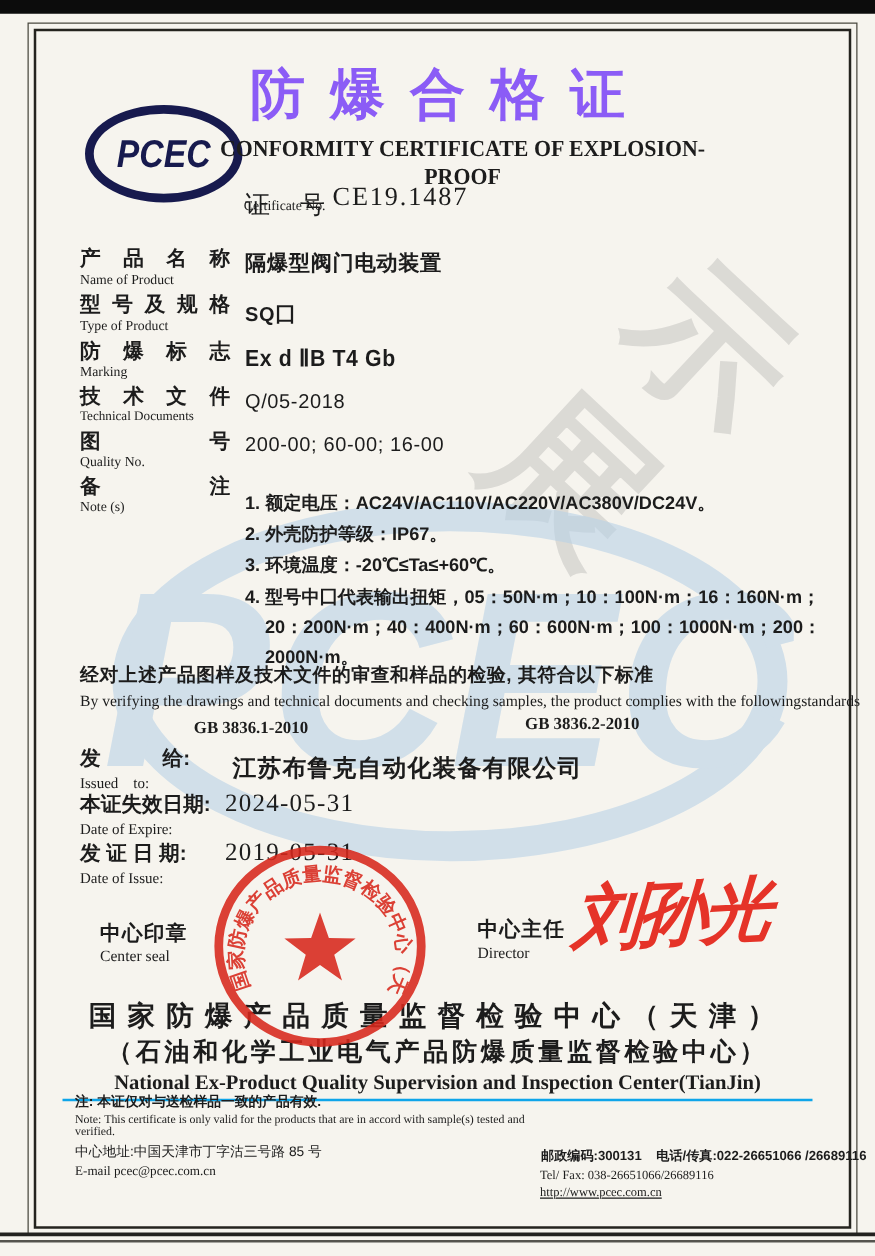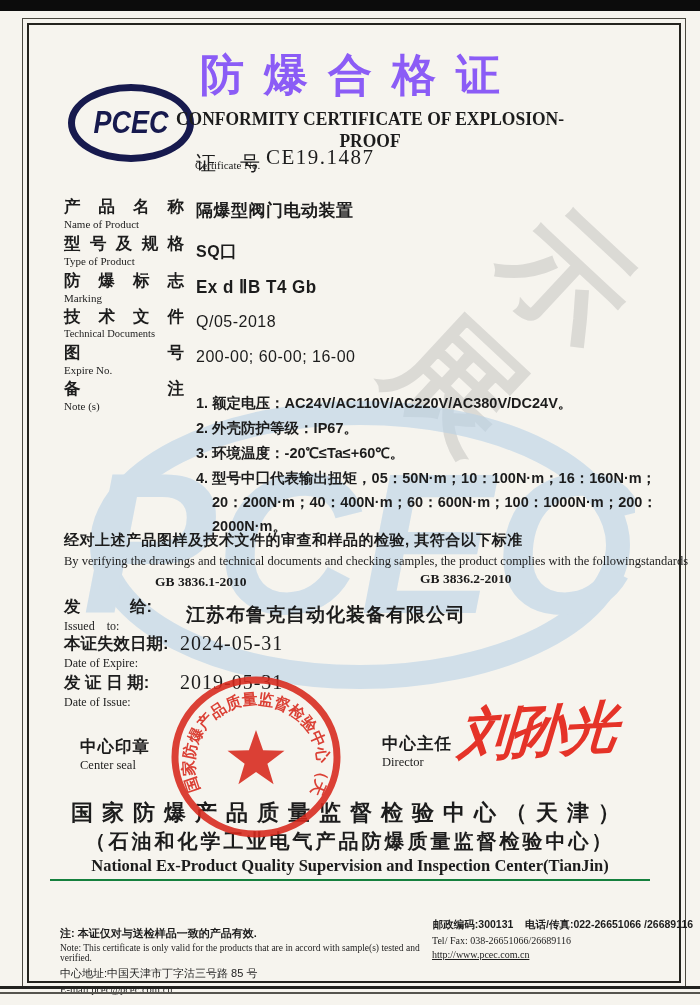--- a/index.html
+++ b/index.html
@@ -59,23 +59,23 @@
   .sealblock-en{left:80px;top:758px;font-size:12.5px;font-family:"Liberation Serif",serif;z-index:2;}
   .seal-svg{left:166px;top:672px;width:180px;height:170px;z-index:3;opacity:.88;}
   .director-cn{left:382px;top:733px;font-size:16.5px;font-weight:bold;letter-spacing:1px;z-index:2;}
   .director-en{left:382px;top:755px;font-size:12.5px;font-family:"Liberation Serif",serif;z-index:2;}
   .signature{left:458px;top:694px;font-size:56px;font-weight:bold;font-style:italic;color:#e42318;
              transform:rotate(-3deg) skewX(-6deg);letter-spacing:-4px;z-index:3;opacity:.92;}
   
   .org1{left:40px;top:798px;width:620px;text-align:center;font-size:22px;font-weight:bold;letter-spacing:9px;z-index:2;}
   .org2{left:40px;top:828px;width:620px;text-align:center;font-size:20px;font-weight:bold;letter-spacing:3px;z-index:2;}
   .org3{left:50px;top:856px;width:600px;text-align:center;font-size:16.5px;font-weight:bold;
-        font-family:"Liberation Serif",serif;border-bottom:2px solid #15803d;padding-bottom:3px;z-index:2;}
+        font-family:"Liberation Serif",serif;border-bottom:2px solid #0ea5e9;padding-bottom:3px;z-index:2;}
   
-  .footer-l{left:60px;top:926px;width:372px;z-index:2;}
+  .footer-l{left:60px;top:874px;width:372px;z-index:2;}
   .footer-l .f1{font-size:11px;font-weight:bold;}
   .footer-l .f2{font-size:9.5px;font-family:"Liberation Serif",serif;margin-top:2px;}
   .footer-l .f3{font-size:11px;margin-top:3px;}
   .footer-l .f4{font-size:10px;font-family:"Liberation Serif",serif;margin-top:3px;}
   .footer-l .f5{font-size:10.5px;font-family:"Liberation Serif",serif;margin-top:3px;}
   .footer-r{left:432px;top:918px;width:262px;z-index:2;}
   .footer-r div{font-size:10px;margin-top:0;}
   .footer-r .r1{font-weight:bold;font-size:10.5px;text-align:center;}
   .footer-r .r2{font-family:"Liberation Serif",serif;margin-top:3px;}
   .footer-r .r3{font-family:"Liberation Serif",serif;text-decoration:underline;margin-top:3px;}
@@ -116,21 +116,21 @@
 
 <div class="abs lbl-cn" style="left:64px;top:270px;">防爆标志</div>
 <div class="abs lbl-en" style="left:64px;top:292px;">Marking</div>
 <div class="abs val" style="left:196px;top:276px;font-size:17px;transform:scaleY(1.1);">Ex d ⅡB T4 Gb</div>
 
 <div class="abs lbl-cn" style="left:64px;top:306px;">技术文件</div>
 <div class="abs lbl-en" style="left:64px;top:328px;font-size:10.5px;">Technical Documents</div>
 <div class="abs val val-light" style="left:196px;top:313px;">Q/05-2018</div>
 
 <div class="abs lbl-cn" style="left:64px;top:342px;">图号</div>
-<div class="abs lbl-en" style="left:64px;top:364px;">Expire No.</div>
+<div class="abs lbl-en" style="left:64px;top:364px;">Quality No.</div>
 <div class="abs val val-light" style="left:196px;top:348px;">200-00; 60-00; 16-00</div>
 
 <div class="abs lbl-cn" style="left:64px;top:378px;">备注</div>
 <div class="abs lbl-en" style="left:64px;top:400px;">Note (s)</div>
 
 <div class="abs notes">
   <div>1. 额定电压：AC24V/AC110V/AC220V/AC380V/DC24V。</div>
   <div>2. 外壳防护等级：IP67。</div>
   <div>3. 环境温度：-20℃≤Ta≤+60℃。</div>
   <div class="note-wrap">4. 型号中囗代表输出扭矩，05：50N·m；10：100N·m；16：160N·m；20：200N·m；40：400N·m；60：600N·m；100：1000N·m；200：2000N·m。</div>

